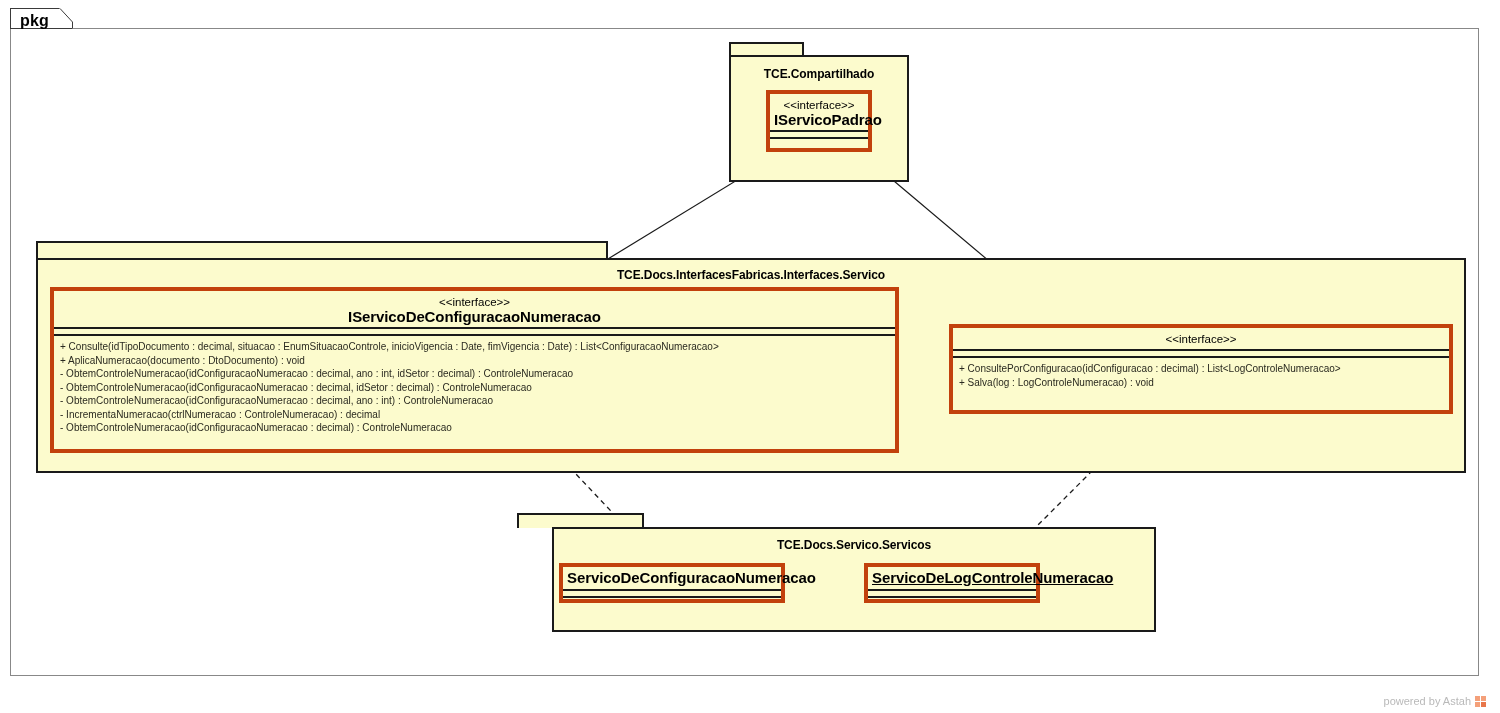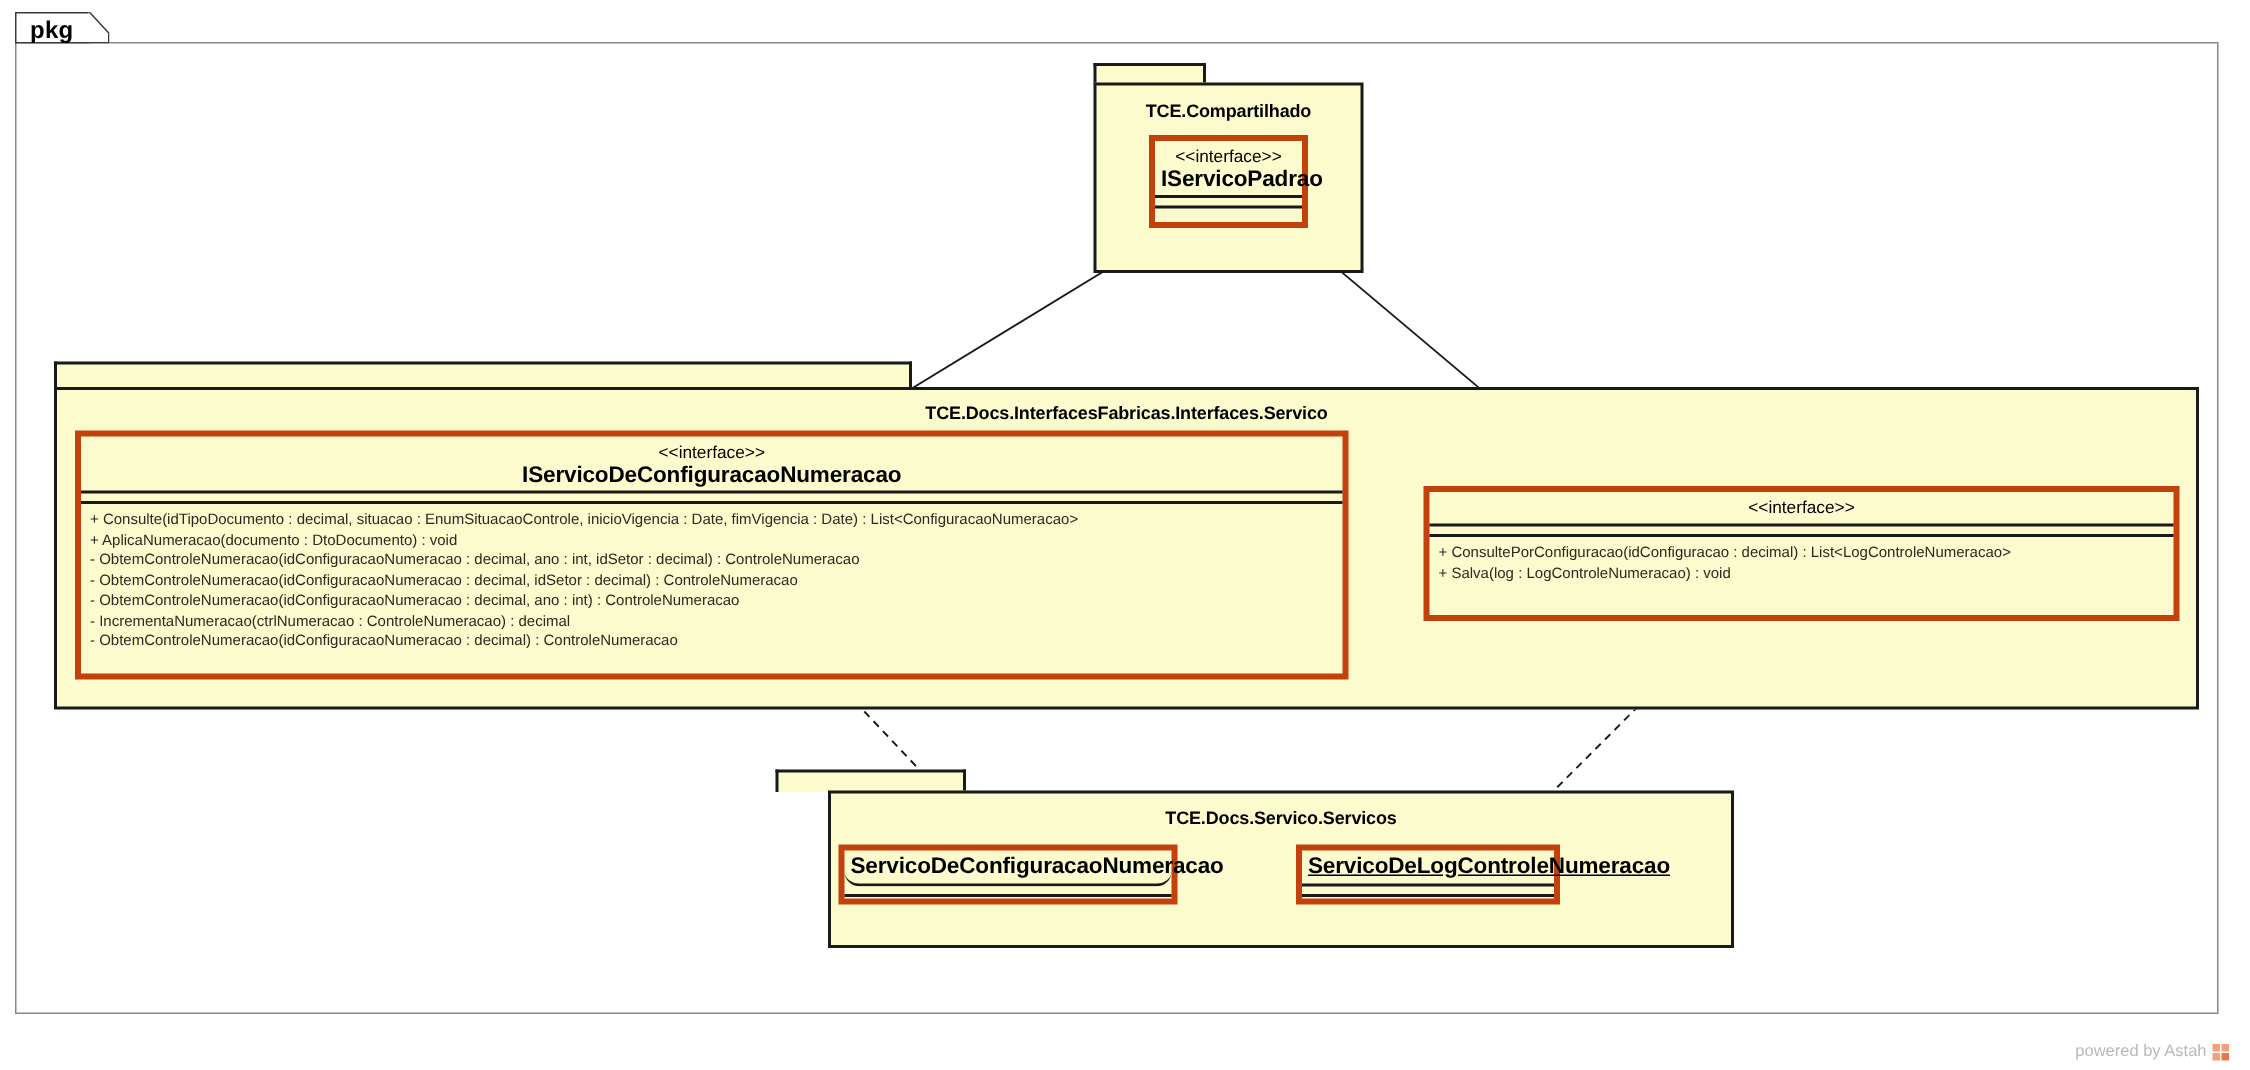--- a/index.html
+++ b/index.html
@@ -238,21 +238,21 @@
       <div class="op">+ Salva(log : LogControleNumeracao) : void</div>
     </div>
   </div>
 
   <div class="pkg-tab" style="left:517px; top:513px; width:127px; height:15px;"></div>
   <div class="pkg" style="left:517px; top:527px; width:604px; height:105px;margin-left:35px;">
     <div class="pkg-title" style="top:9px;">TCE.Docs.Servico.Servicos</div>
   </div>
 
   <div class="cls" style="left:559px; top:563px; width:226px; height:40px;">
-    <div class="cls-head" style="padding:3px 4px 4px 4px;border-radius:10px;">
+    <div class="cls-head" style="padding:3px 4px 4px 4px;">
       <div class="cls-name">ServicoDeConfiguracaoNumeracao</div>
     </div>
     <div class="cls-sep"></div>
     <div class="cls-compart"></div>
   </div>
 
   <div class="cls" style="left:864px; top:563px; width:176px; height:40px;text-decoration:underline;">
     <div class="cls-head" style="padding:3px 4px 4px 4px;">
       <div class="cls-name">ServicoDeLogControleNumeracao</div>
     </div>

